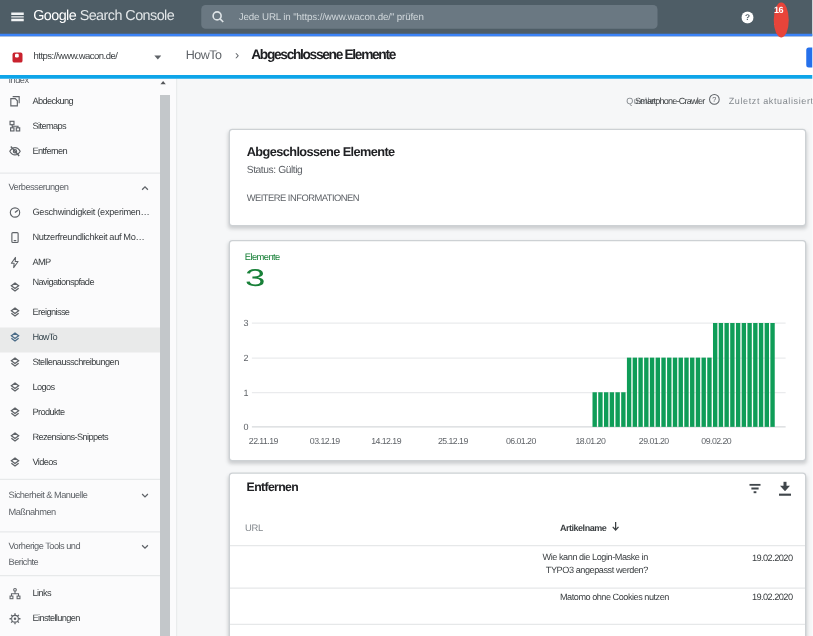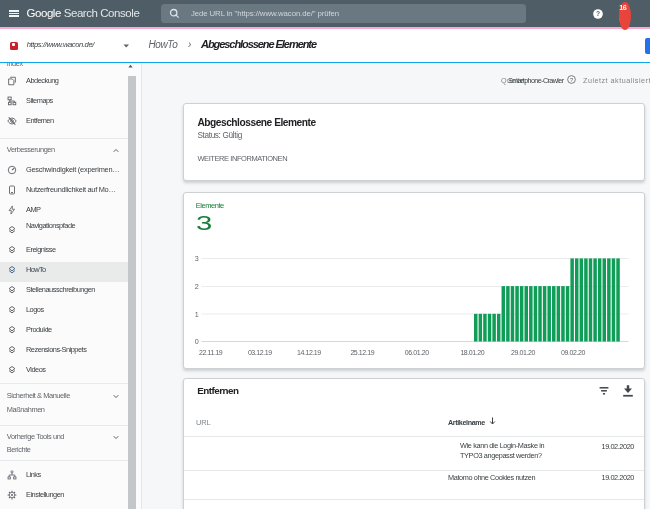--- a/index.html
+++ b/index.html
@@ -248,30 +248,30 @@
   <div class="a" style="left:12px;top:38.7px;font-size:7.5px;letter-spacing:-0.2px;color:#80868b;">URL</div>
   <div class="a" style="left:264px;top:38.7px;font-size:7.2px;letter-spacing:-0.38px;color:#3c4043;font-weight:700;">Artikelname</div>
   <svg class="a" style="left:304.5px;top:38.2px;" width="7" height="8" viewBox="0 0 7 8">
       <g stroke="#3c4043" stroke-width="1" fill="none">
         <line x1="3.5" y1="0.5" x2="3.5" y2="6.8"></line>
         <path d="M1.2 4.5 3.5 7 5.8 4.5"></path>
       </g>
     </svg>
   <div class="a" style="left:0;top:57px;width:460px;height:1px;background:#e6e8e9;"></div>
 
-  <div class="a" style="left:276px;top:61.6px;font-size:7.3px;letter-spacing:-0.35px;color:#3c4043;line-height:10.2px;white-space:nowrap;">Wie kann die Login-Maske in<br>TYPO3 angepasst werden?</div>
+  <div class="a" style="left:250px;top:61.6px;font-size:7.3px;letter-spacing:-0.35px;color:#3c4043;line-height:10.2px;white-space:nowrap;text-align:right;">Wie kann die Login-Maske in<br>TYPO3 angepasst werden?</div>
   <div class="a" style="left:0;top:62.7px;width:450px;text-align:right;font-size:7.4px;letter-spacing:-0.45px;color:#3c4043;">19.02.2020</div>
   <div class="a" style="left:0;top:91px;width:460px;height:1px;background:#e6e8e9;"></div>
 
   <div class="a" style="left:264px;top:93.9px;font-size:7.3px;letter-spacing:-0.38px;color:#3c4043;line-height:10.2px;white-space:nowrap;">Matomo ohne Cookies nutzen</div>
   <div class="a" style="left:0;top:94px;width:450px;text-align:right;font-size:7.4px;letter-spacing:-0.45px;color:#3c4043;">19.02.2020</div>
   <div class="a" style="left:0;top:120px;width:460px;height:1px;background:#e6e8e9;"></div>
 </div>
 
-<div class="a" style="left:0;top:0;width:650px;height:28.5px;background:#4e5d66;border-bottom:2px solid #f9a8d4;z-index:5;">
+<div class="a" style="left:0;top:0;width:650px;height:28.5px;background:#4e5d66;border-bottom:2px solid #3b82f6;z-index:5;">
   <div class="a" style="left:8.5px;top:10px;width:10.5px;height:1.5px;background:#f2f4f5;"></div>
   <div class="a" style="left:8.5px;top:12.7px;width:10.5px;height:1.5px;background:#f2f4f5;"></div>
   <div class="a" style="left:8.5px;top:15.4px;width:10.5px;height:1.5px;background:#f2f4f5;"></div>
   <div class="a" style="left:26.5px;top:6.8px;font-size:11.5px;letter-spacing:-0.44px;color:#fff;white-space:nowrap;">Google <span style="color:#e2e6e8;">Search Console</span></div>
   <div class="a" style="left:161px;top:4px;width:365px;height:19px;background:#6a7882;border-radius:3.5px;"></div>
   <svg class="a" style="left:168.5px;top:7.5px;z-index:6;" width="11" height="11" viewBox="0 0 11 11">
       <circle cx="4.7" cy="4.7" r="3.2" fill="none" stroke="#dde3e6" stroke-width="1.3"></circle>
       <line x1="7.1" y1="7.1" x2="9.6" y2="9.6" stroke="#dde3e6" stroke-width="1.3"></line>
     </svg>
   <div class="a" style="left:191px;top:8.8px;font-size:7.8px;letter-spacing:-0.1px;color:#d0d7db;z-index:6;white-space:nowrap;">Jede URL in "https://www.wacon.de/" prüfen</div>
@@ -279,21 +279,21 @@
       <circle cx="6" cy="6" r="5.8" fill="#fff"></circle>
       <text x="6" y="8.8" font-size="8" font-weight="bold" fill="#4e5d66" text-anchor="middle" font-family="Liberation Sans">?</text>
     </svg>
   <svg class="a" style="left:617.5px;top:9.5px;" width="11.5" height="11.5" viewBox="0 0 13 13">
       <path d="M6.5 0.8 C4.2 0.8 2.8 2.5 2.8 4.8 V8.6 L1.4 10.4 V11 H11.6 V10.4 L10.2 8.6 V4.8 C10.2 2.5 8.8 0.8 6.5 0.8 Z" fill="#fff"></path>
       <circle cx="6.5" cy="11.9" r="1.1" fill="#fff"></circle>
     </svg>
   <div class="a" style="left:619.2px;top:2.2px;width:11.6px;height:28px;border-radius:50%;background:#e8443a;color:#fff;font-size:7.2px;font-weight:700;text-align:left;line-height:11.6px;letter-spacing:-0.4px;">16</div>
 </div>
 
-<div class="a" style="left:0;top:28.5px;width:650px;height:34.5px;background:#fff;border-bottom:1px solid #0ea5e9;z-index:4;font-style:italic;">
+<div class="a" style="left:0;top:28.5px;width:650px;height:34.5px;background:#fff;border-bottom:3px solid #0ea5e9;z-index:4;">
   <div class="a" style="left:9.5px;top:13px;width:8px;height:8px;background:#c9222e;border-radius:1.5px;"></div>
   <div class="a" style="left:12.4px;top:14.8px;width:2.5px;height:3px;background:#fff;border-radius:1px;"></div>
   <div class="a" style="left:26.8px;top:11.8px;font-size:7.6px;letter-spacing:-0.40px;color:#3c4043;white-space:nowrap;">https://www.wacon.de/</div>
   <svg class="a" style="left:122.5px;top:15px;" width="6.5" height="4" viewBox="0 0 8 5">
       <path d="M0.5 0.5 L4 4.4 L7.5 0.5 Z" fill="#5f6368"></path>
     </svg>
   <div class="a" style="left:148.5px;top:10.7px;font-size:10px;letter-spacing:-0.38px;color:#5f6368;">HowTo</div>
   <div class="a" style="left:188px;top:10px;font-size:10px;color:#5f6368;">›</div>
   <div class="a" style="left:201px;top:9.1px;font-size:11px;font-weight:700;letter-spacing:-1.06px;color:#202124;white-space:nowrap;">Abgeschlossene Elemente</div>
   <div class="a" style="left:645px;top:9px;width:5px;height:16px;background:#2570eb;border-radius:2px 0 0 2px;"></div>

